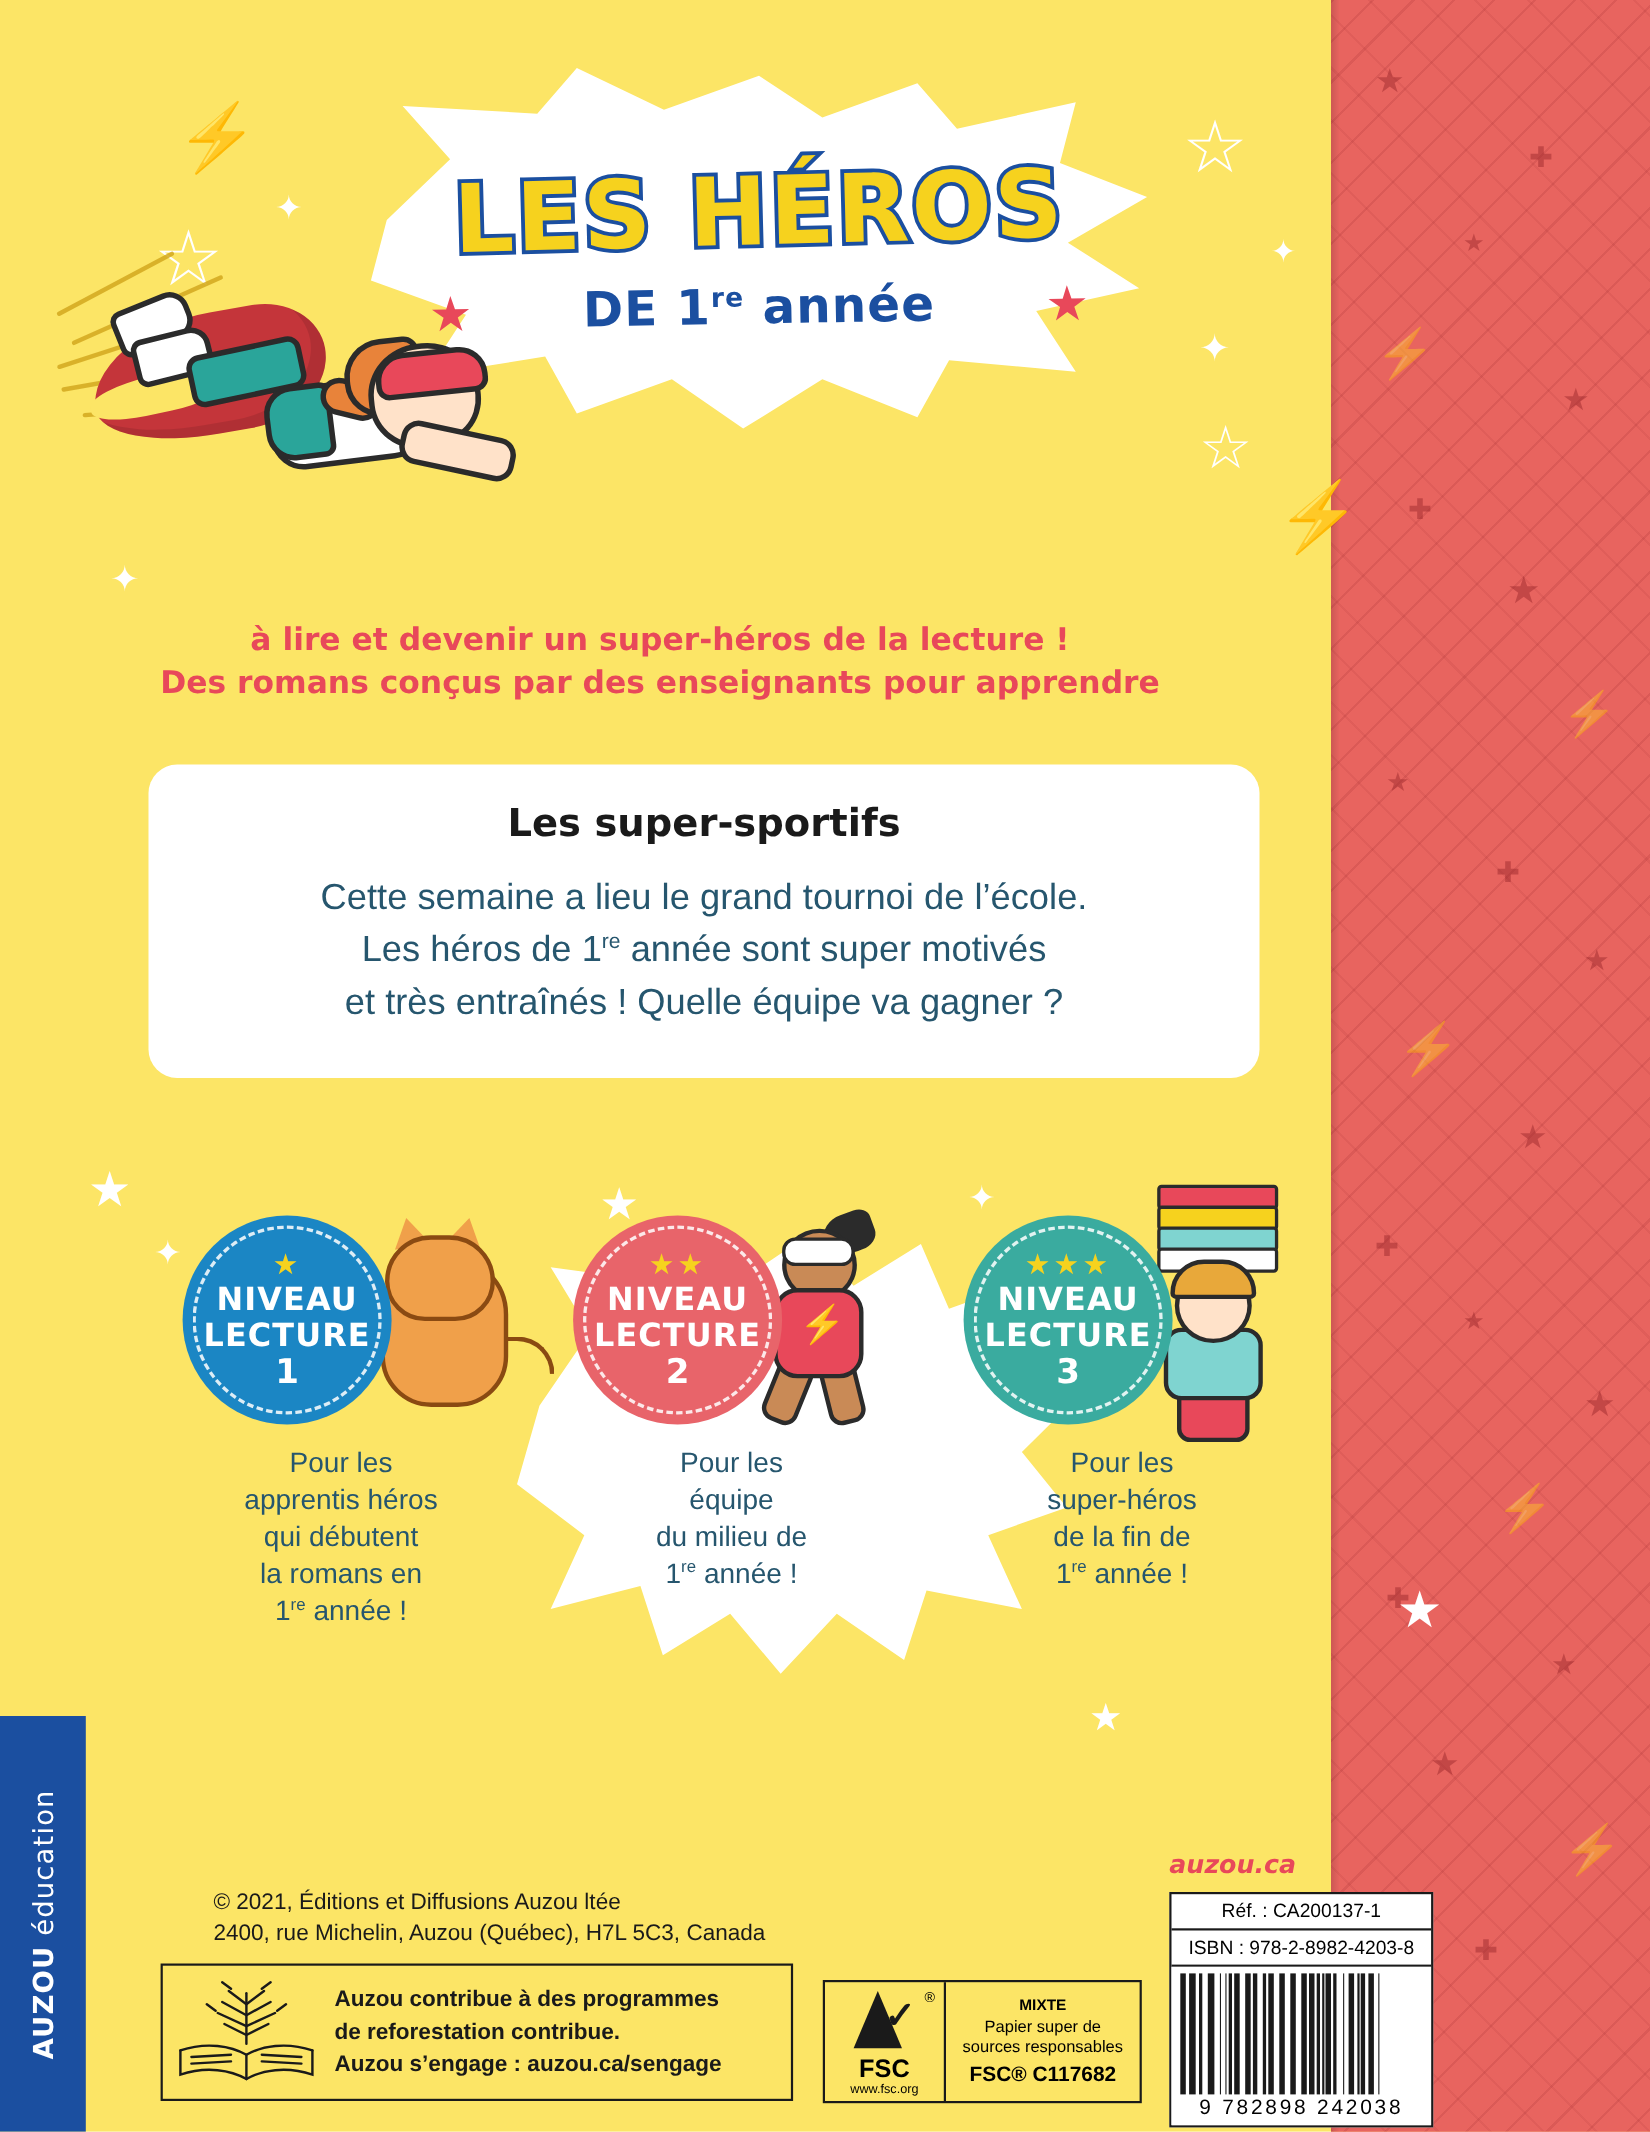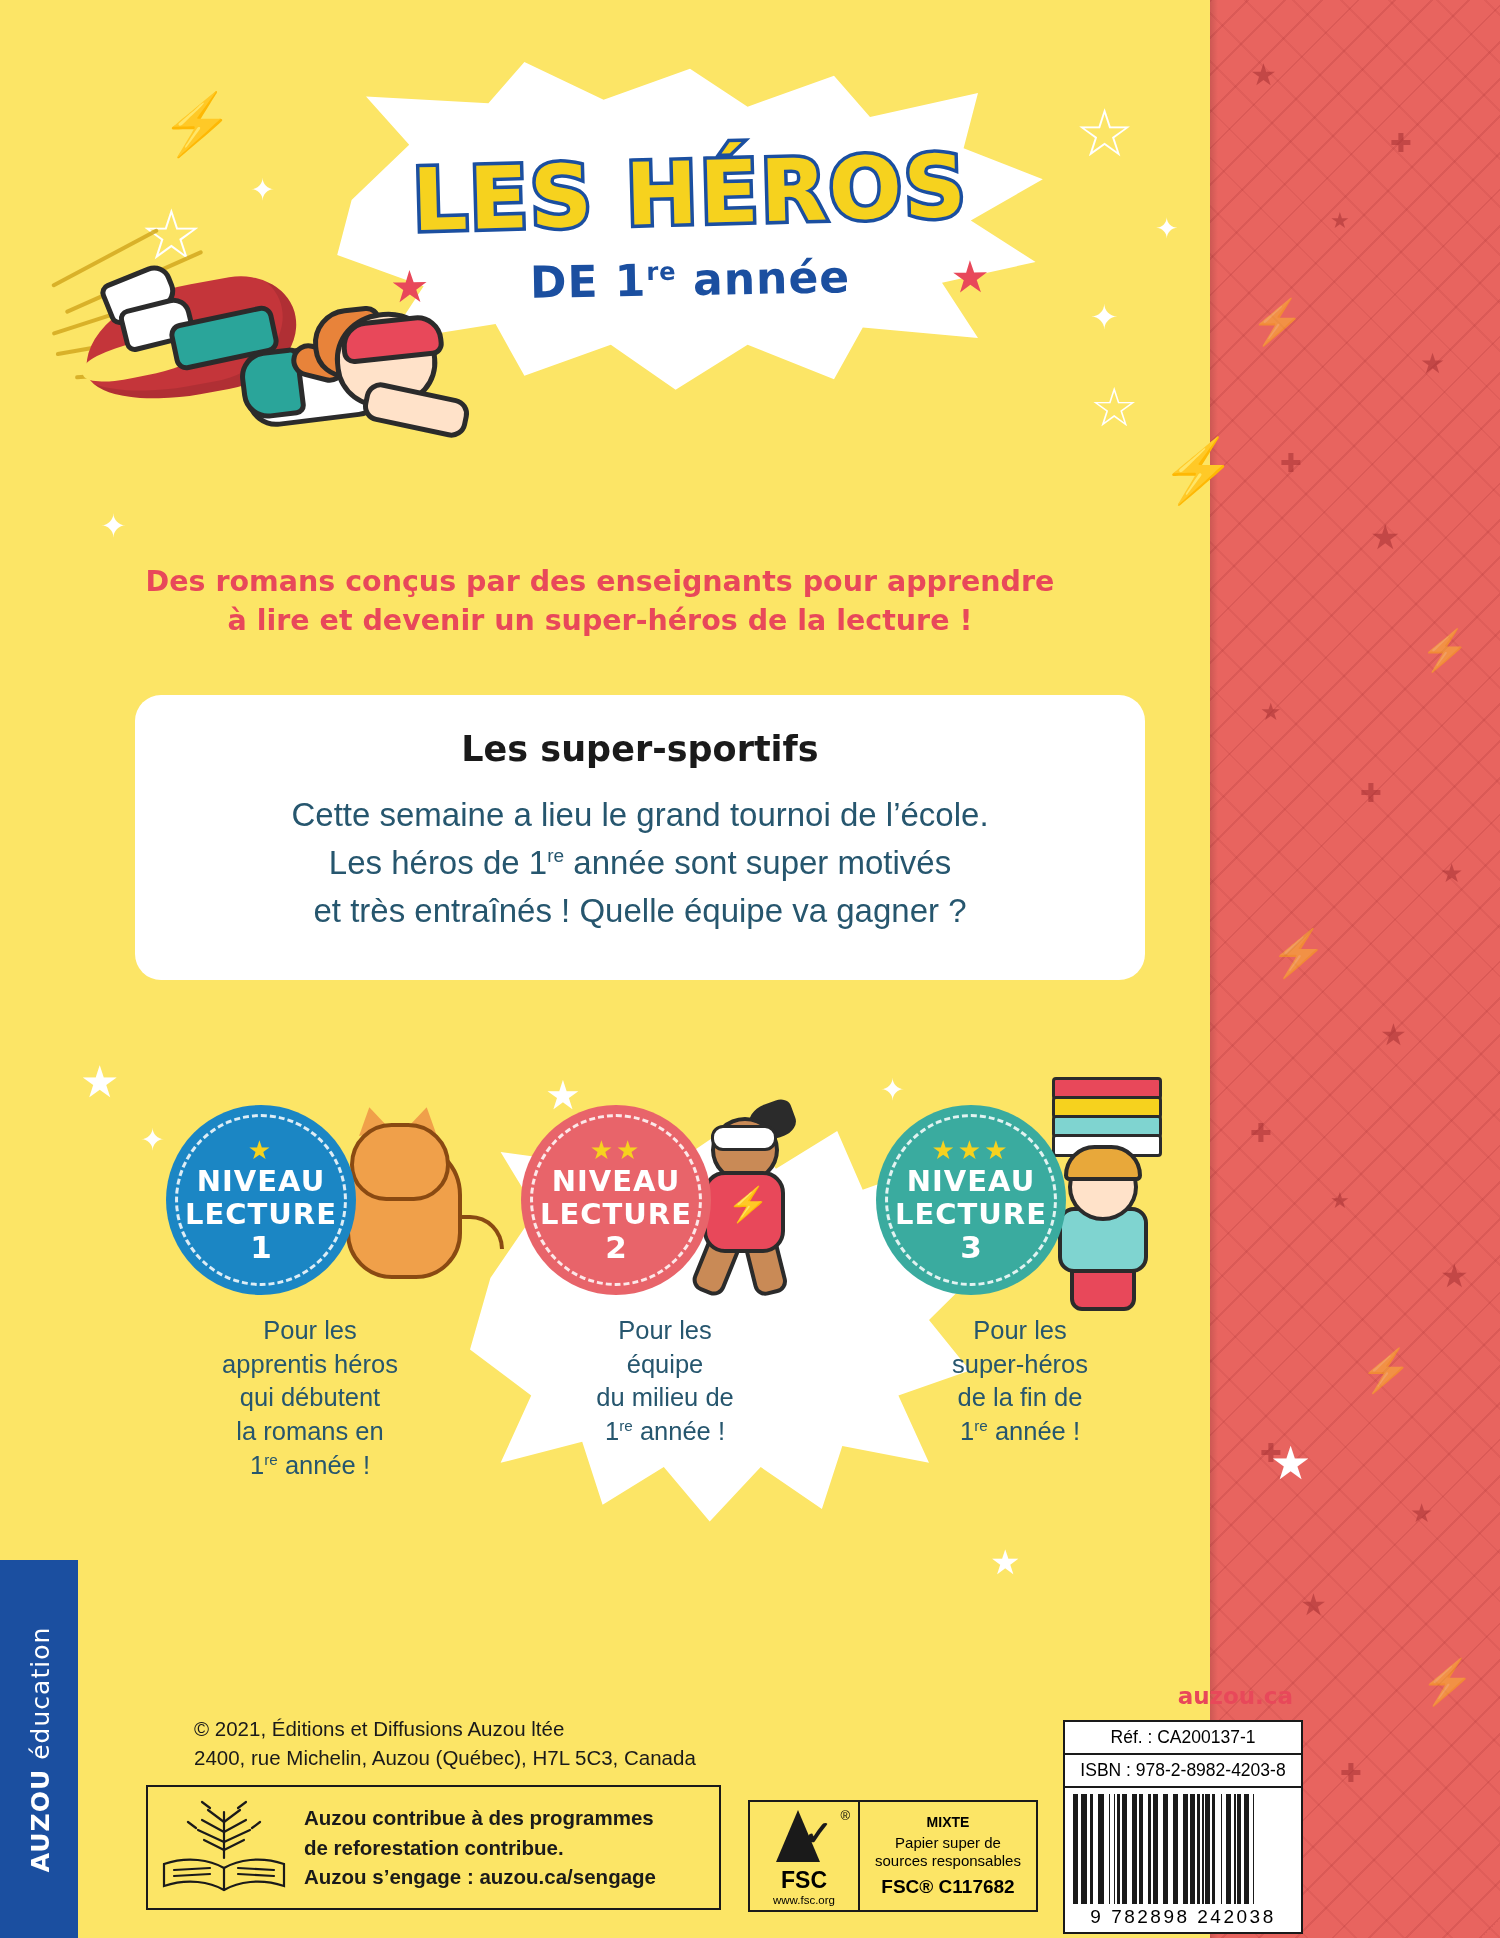--- a/index.html
+++ b/index.html
@@ -594,25 +594,26 @@
   }
   #fsc-mixte { font-size: 14px; font-weight: bold; }
   #fsc-desc { font-size: 15px; margin-top: 3px; }
   #fsc-code { font-size: 19px; font-weight: bold; margin-top: 4px; }
 
   #site {
     position: absolute;
     left: 1063px;
     top: 1683px;
     width: 230px;
-    text-align: right;
+    text-align: left;
     color: #e8485a;
     font-weight: bold;
     font-size: 23px;
     font-family: "DejaVu Sans", sans-serif;
+    font-style: italic;
   }
   #isbn-box {
     position: absolute;
     left: 1063px;
     top: 1720px;
     width: 240px;
     border: 2px solid #1a1a1a;
     background: #ffffff;
     box-sizing: border-box;
     font-family: "Liberation Sans", sans-serif;
@@ -715,22 +716,22 @@
     <div id="body-shirt"></div>
     <div id="sleeve"></div>
     <div id="braid"></div>
     <div id="hair"></div>
     <div id="head"></div>
     <div id="mask"></div>
     <div id="arm"></div>
   </div>
 
   <div id="tagline">
+    <div>à lire et devenir un super-héros de la lecture !</div>
     <div>Des romans conçus par des enseignants pour apprendre</div>
-    <div>à lire et devenir un super-héros de la lecture !</div>
   </div>
 
   <div id="summary-card">
     <div id="summary-title">Les super-sportifs</div>
     <div id="summary-text">
       <div>Cette semaine a lieu le grand tournoi de l’école.</div>
       <div><span>Les héros de 1</span><sup>re</sup><span> année sont super motivés</span></div>
       <div>et très entraînés ! Quelle équipe va gagner ?</div>
     </div>
   </div>

